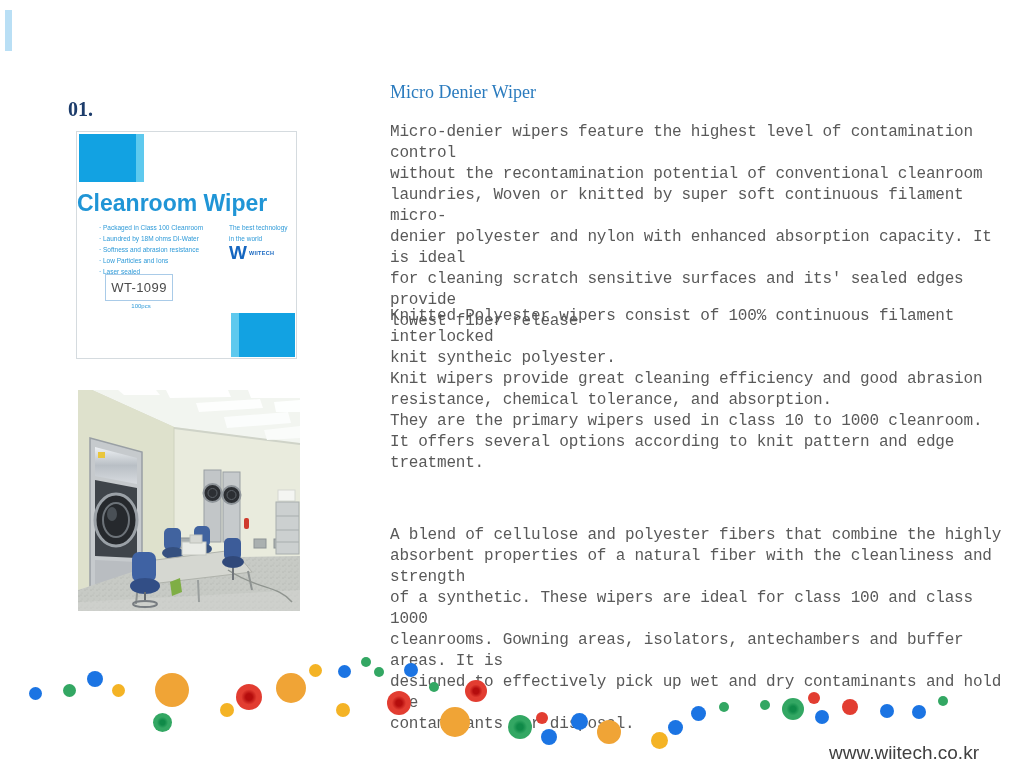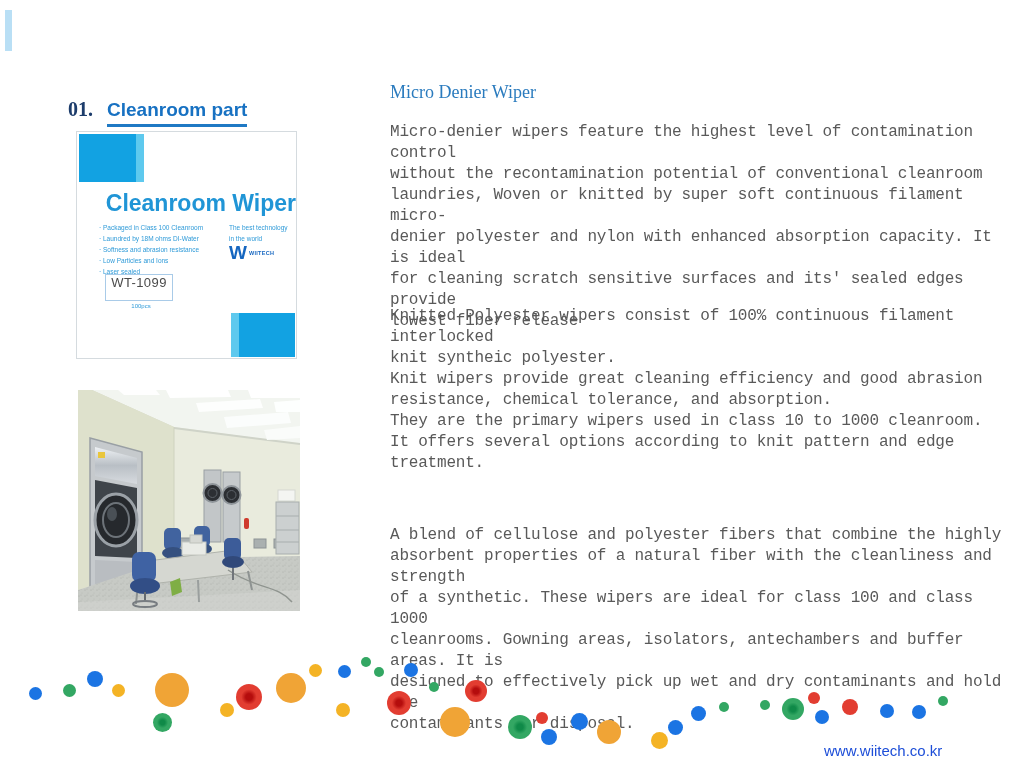--- a/index.html
+++ b/index.html
@@ -21,62 +21,61 @@
   .part-heading{left:68px;top:74px;display:flex;gap:14px;align-items:baseline;margin-top:24px;}
   .part-number{font-family:"Liberation Serif",serif;font-weight:bold;font-size:20px;color:#1c3c6b;}
   .part-title{font-size:19px;font-weight:bold;color:#1771c2;border-bottom:3px solid #1f79c4;padding-bottom:3px;}
 
   
   .package{left:76px;top:131px;width:219px;height:226px;background:#fff;border:1px solid #d5dbdf;}
   .pkg-block-tl{left:2px;top:2px;width:65px;height:48px;
                 background:linear-gradient(90deg,#12a2e2 0%,#12a2e2 87%,#5ec9ee 87%);}
   .pkg-block-br{right:1px;bottom:1px;width:64px;height:44px;
                 background:linear-gradient(90deg,#5ec9ee 0%,#5ec9ee 12%,#12a2e2 12%);}
-  .pkg-title{left:0;right:0;top:58px;text-align:right;font-size:23px;font-weight:bold;color:#2095d6;}
+  .pkg-title{left:0;right:0;top:58px;text-align:left;font-size:23px;font-weight:bold;color:#2095d6;}
   .pkg-bullets{left:22px;top:90px;font-size:6.5px;line-height:11px;color:#2e9ad8;}
   .pkg-tagline{left:152px;top:90px;font-size:6.5px;line-height:11px;color:#2e9ad8;}
   .pkg-logo{left:152px;top:112px;display:flex;align-items:flex-start;gap:2px;}
   .pkg-logo-w{font-size:19px;font-weight:bold;color:#1566c0;line-height:18px;}
   .pkg-logo-text{font-size:5.5px;font-weight:bold;color:#1566c0;margin-top:6px;letter-spacing:.3px;}
   .pkg-model-box{left:28px;top:142px;width:66px;height:25px;border:1px solid #a9cbe8;
-                 display:flex;justify-content:center;}
+                 display:flex;align-items:center;justify-content:center;}
   .pkg-model{font-size:13px;color:#4a4a4a;letter-spacing:.4px;}
   .pkg-qty{left:28px;top:171px;width:72px;text-align:center;font-size:6px;color:#2e9ad8;}
 
   
   .photo{left:78px;top:390px;width:222px;height:221px;}
   .photo svg{display:block;width:222px;height:221px;}
   .photo-caption{left:60px;top:620px;width:260px;text-align:center;font-size:17.5px;color:#141414;}
 
   
   .sec-h{position:absolute;left:390px;width:620px;font-family:"Liberation Serif",serif;
          font-size:18px;color:#2a7bbe;}
   .sec-b{position:absolute;left:390px;width:620px;font-size:16px;line-height:21px;color:#595959;
          white-space:pre-line;letter-spacing:-0.2px;font-family:Liberation Mono, monospace;}
   .sec-h1{top:82px;} .sec-b1{top:122px;}
   .sec-h2{top:266px;} .sec-b2{top:306px;}
   .sec-h3{top:471px;} .sec-b3{top:525px;}
 
   
-  .site{left:824px;top:742px;width:160px;text-align:left;font-size:15px;color:#1d4ed8;}
+  .site{left:824px;top:742px;width:160px;text-align:center;font-size:19px;color:#404040;}
 
   
   .dot{position:absolute;border-radius:50%;}
 </style>
 </head>
 <body>
 
 <div class="slide">
 
   <div class="abs left-accent"></div>
 
 
   <div class="abs part-heading">
     <span class="part-number">01.</span>
-    <span class="part-title">Cleanroom part</span>
   </div>
 
   <div class="abs package">
     <div class="abs pkg-block-tl"></div>
     <div class="abs pkg-block-br"></div>
     <div class="abs pkg-title">Cleanroom Wiper</div>
     <div class="abs pkg-bullets">
       <div>· Packaged in Class 100 Cleanroom</div>
       <div>· Laundred by 18M ohms DI-Water</div>
       <div>· Softness and abrasion resistance</div>

